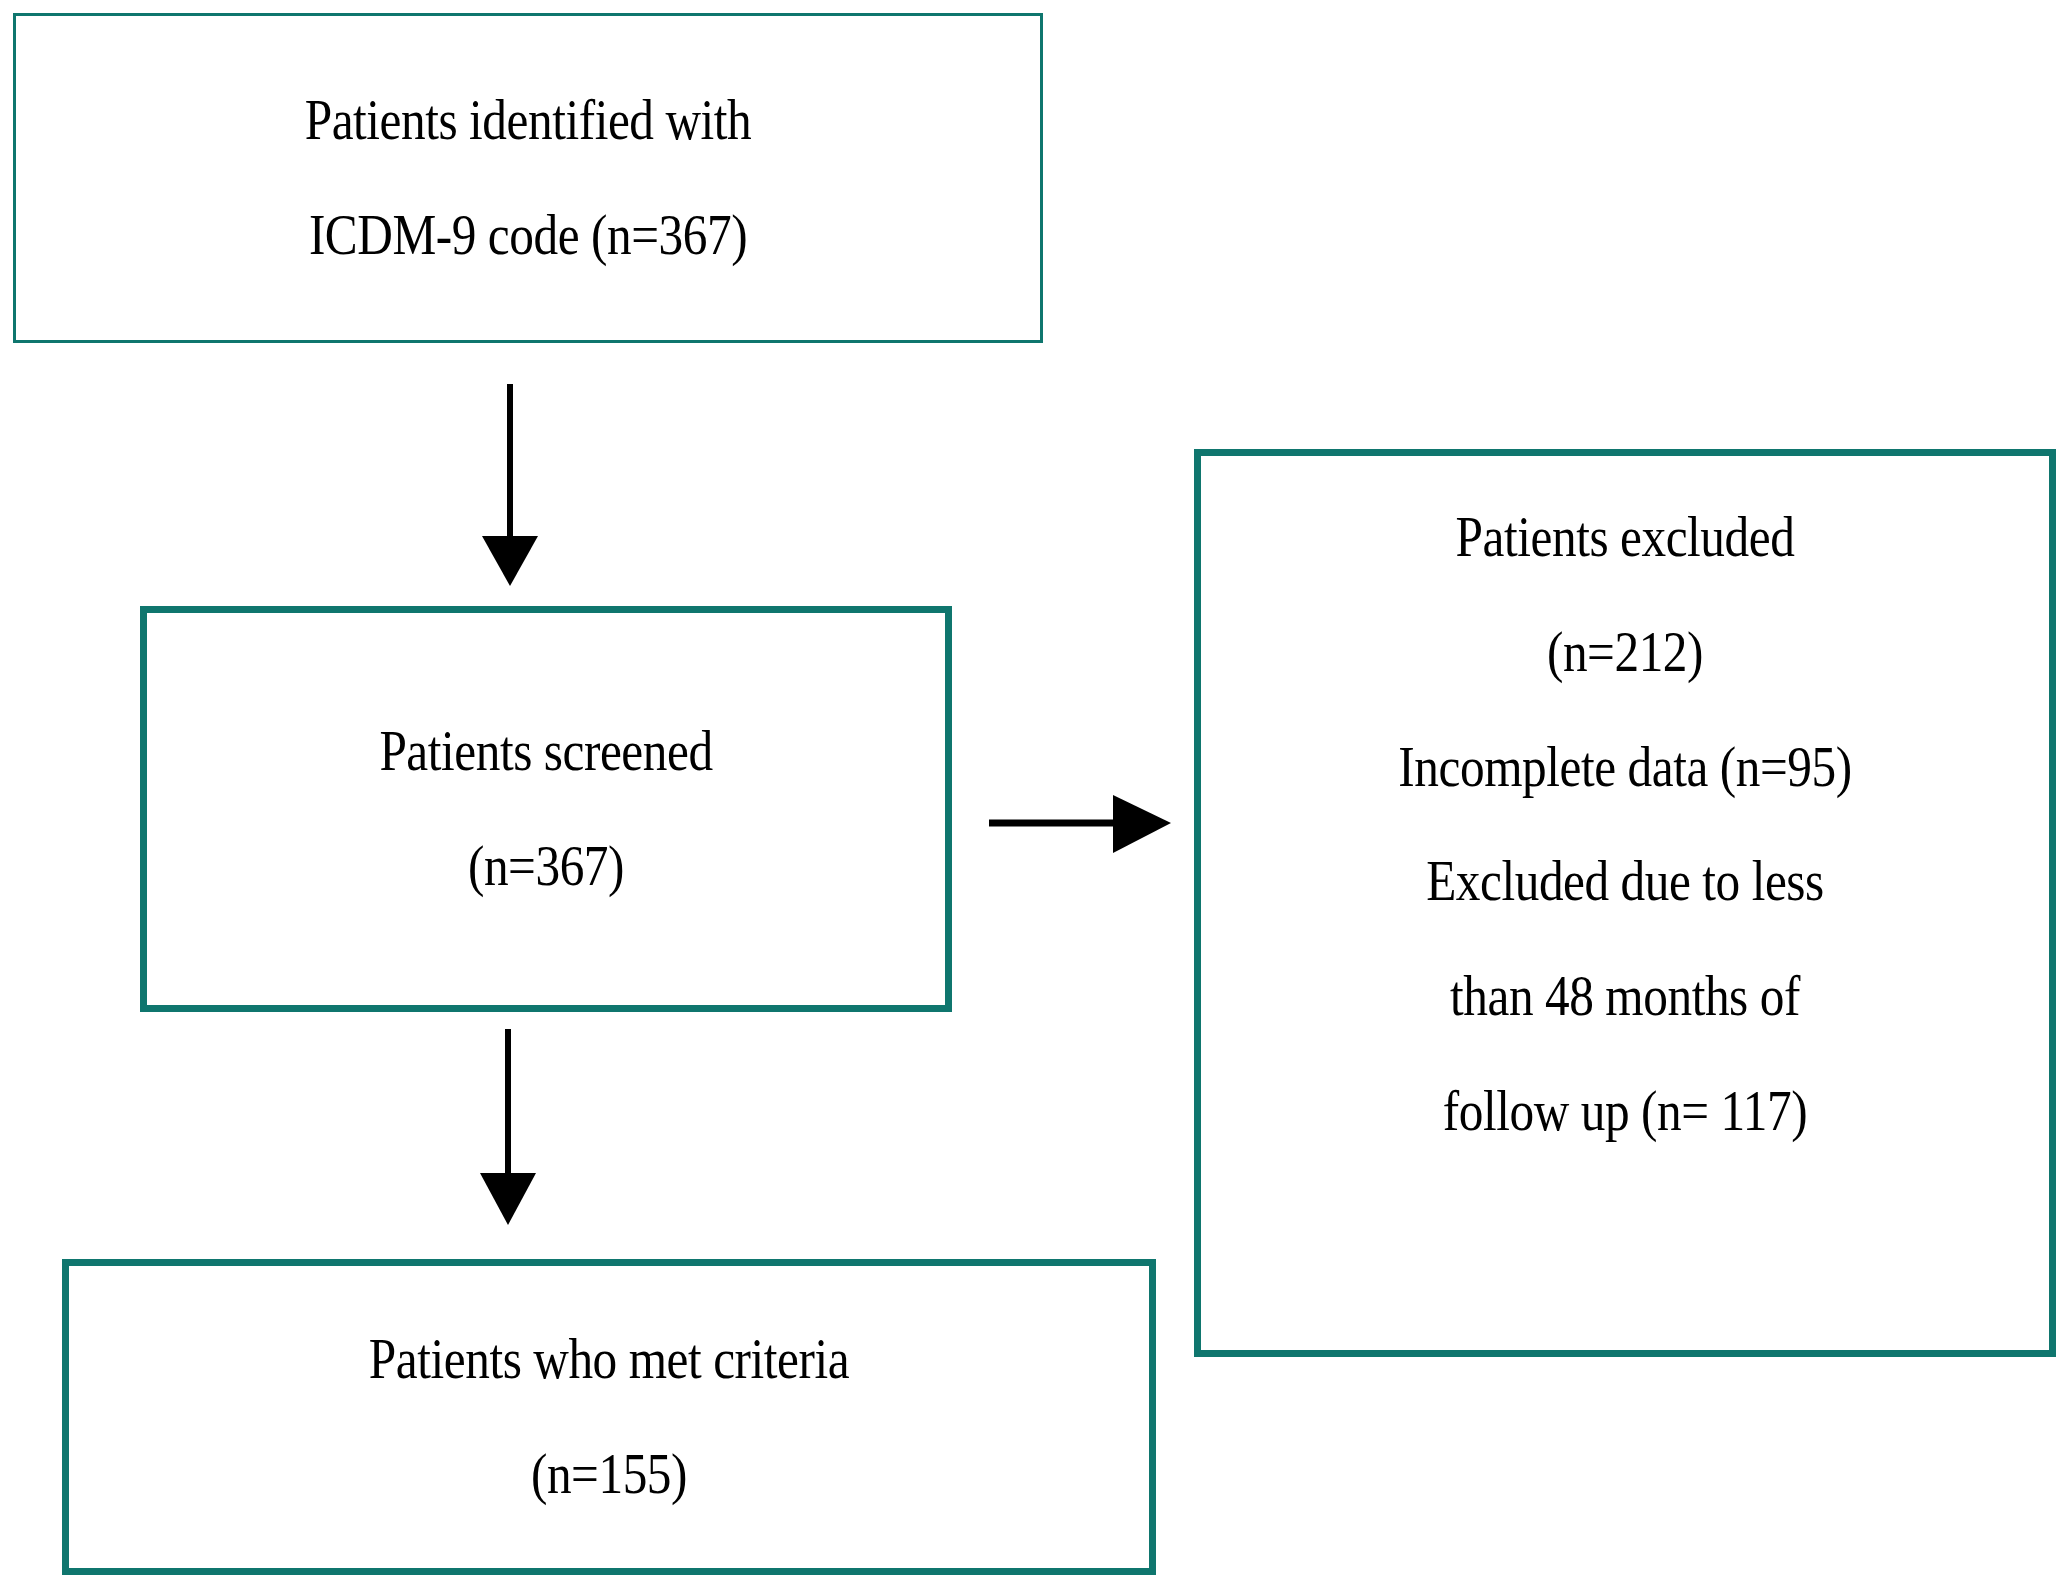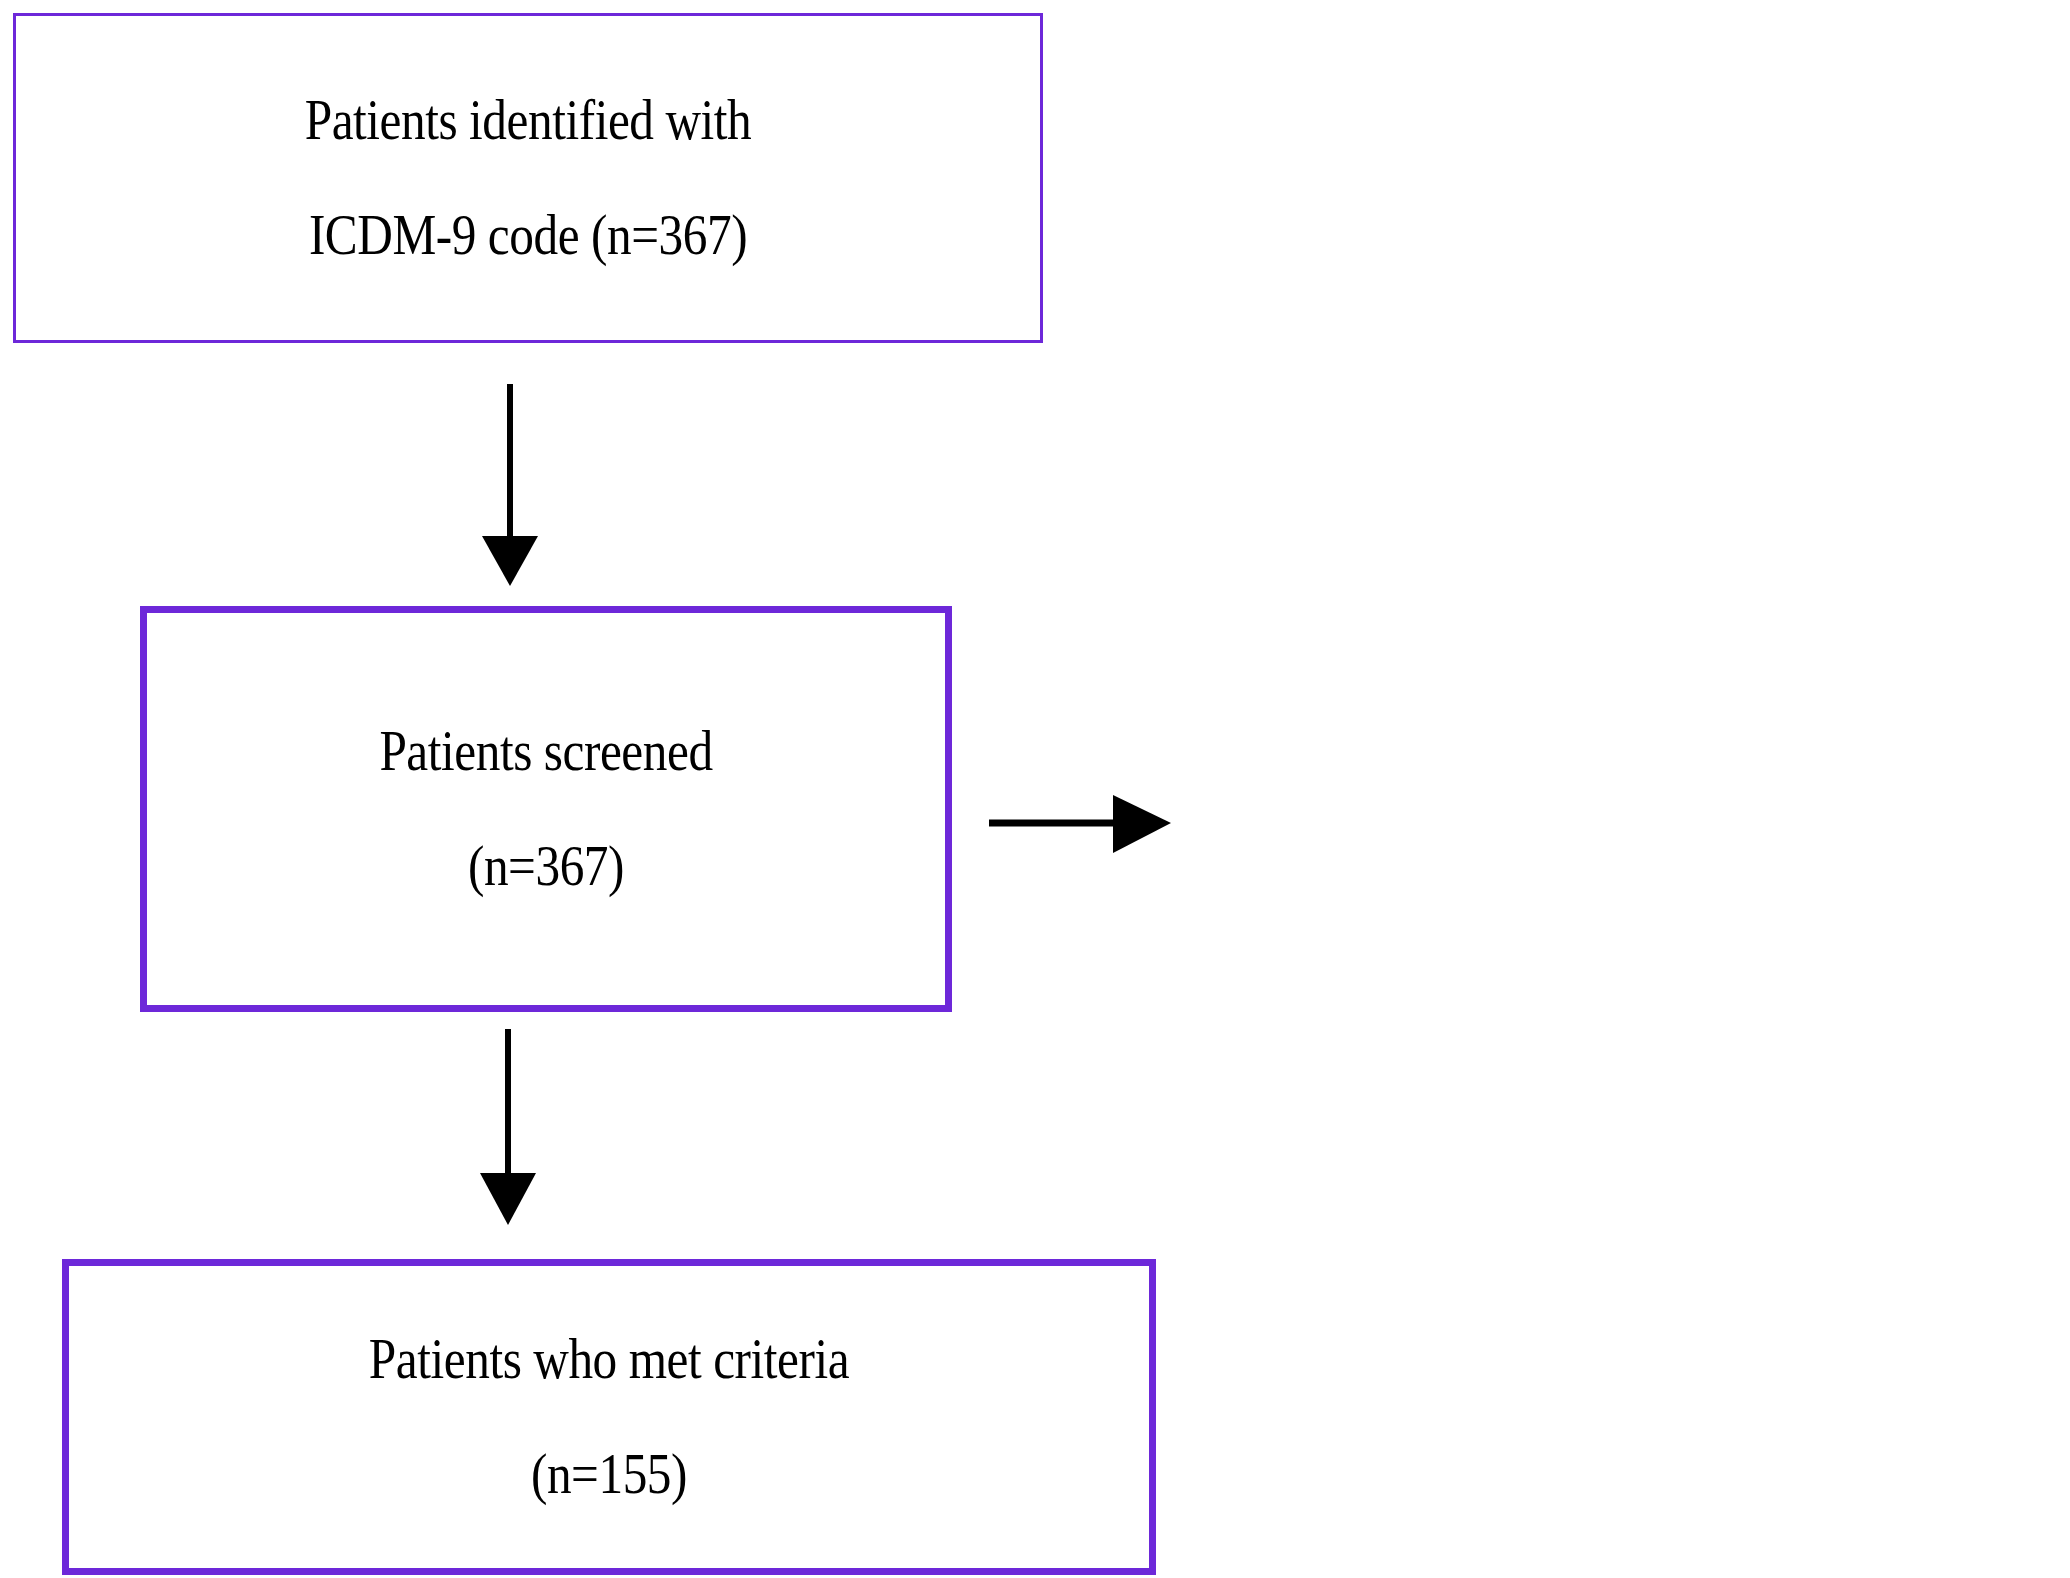--- a/index.html
+++ b/index.html
@@ -13,21 +13,21 @@
     height: 1578px;
     background: #ffffff;
     overflow: hidden;
     font-family: "Liberation Serif", "DejaVu Serif", serif;
     color: #000000;
   }
   .flow-box {
     position: absolute;
     box-sizing: border-box;
     background: #ffffff;
-    border: 3px solid #6d28d9;
+    border: 3px solid #0f766e;
     display: flex;
     flex-direction: column;
     align-items: center;
     justify-content: center;
   }
   .flow-box.thick {
     border-width: 7px;
   }
   .box-line {
     display: block;
@@ -100,20 +100,28 @@
     <span class="box-line">(n=367)</span>
   </div>
 
   <div class="connector" id="arrow-screened-to-excluded">
     <svg width="195" height="100" viewBox="0 0 195 100" aria-hidden="true">
       <line x1="4" y1="48" x2="132" y2="48" stroke="#000000" stroke-width="7"></line>
       <polygon points="128,20 128,78 186,48" fill="#000000"></polygon>
     </svg>
   </div>
 
+  <div class="flow-box thick" id="box-excluded">
+    <span class="box-line">Patients excluded</span>
+    <span class="box-line">(n=212)</span>
+    <span class="box-line">Incomplete data (n=95)</span>
+    <span class="box-line">Excluded due to less</span>
+    <span class="box-line">than 48 months of</span>
+    <span class="box-line">follow up (n= 117)</span>
+  </div>
 
   <div class="connector" id="arrow-screened-to-criteria">
     <svg width="110" height="205" viewBox="0 0 110 205" aria-hidden="true">
       <line x1="53" y1="4" x2="53" y2="152" stroke="#000000" stroke-width="6"></line>
       <polygon points="25,148 81,148 53,200" fill="#000000"></polygon>
     </svg>
   </div>
 
   <div class="flow-box thick" id="box-met-criteria">
     <span class="box-line">Patients who met criteria</span>

